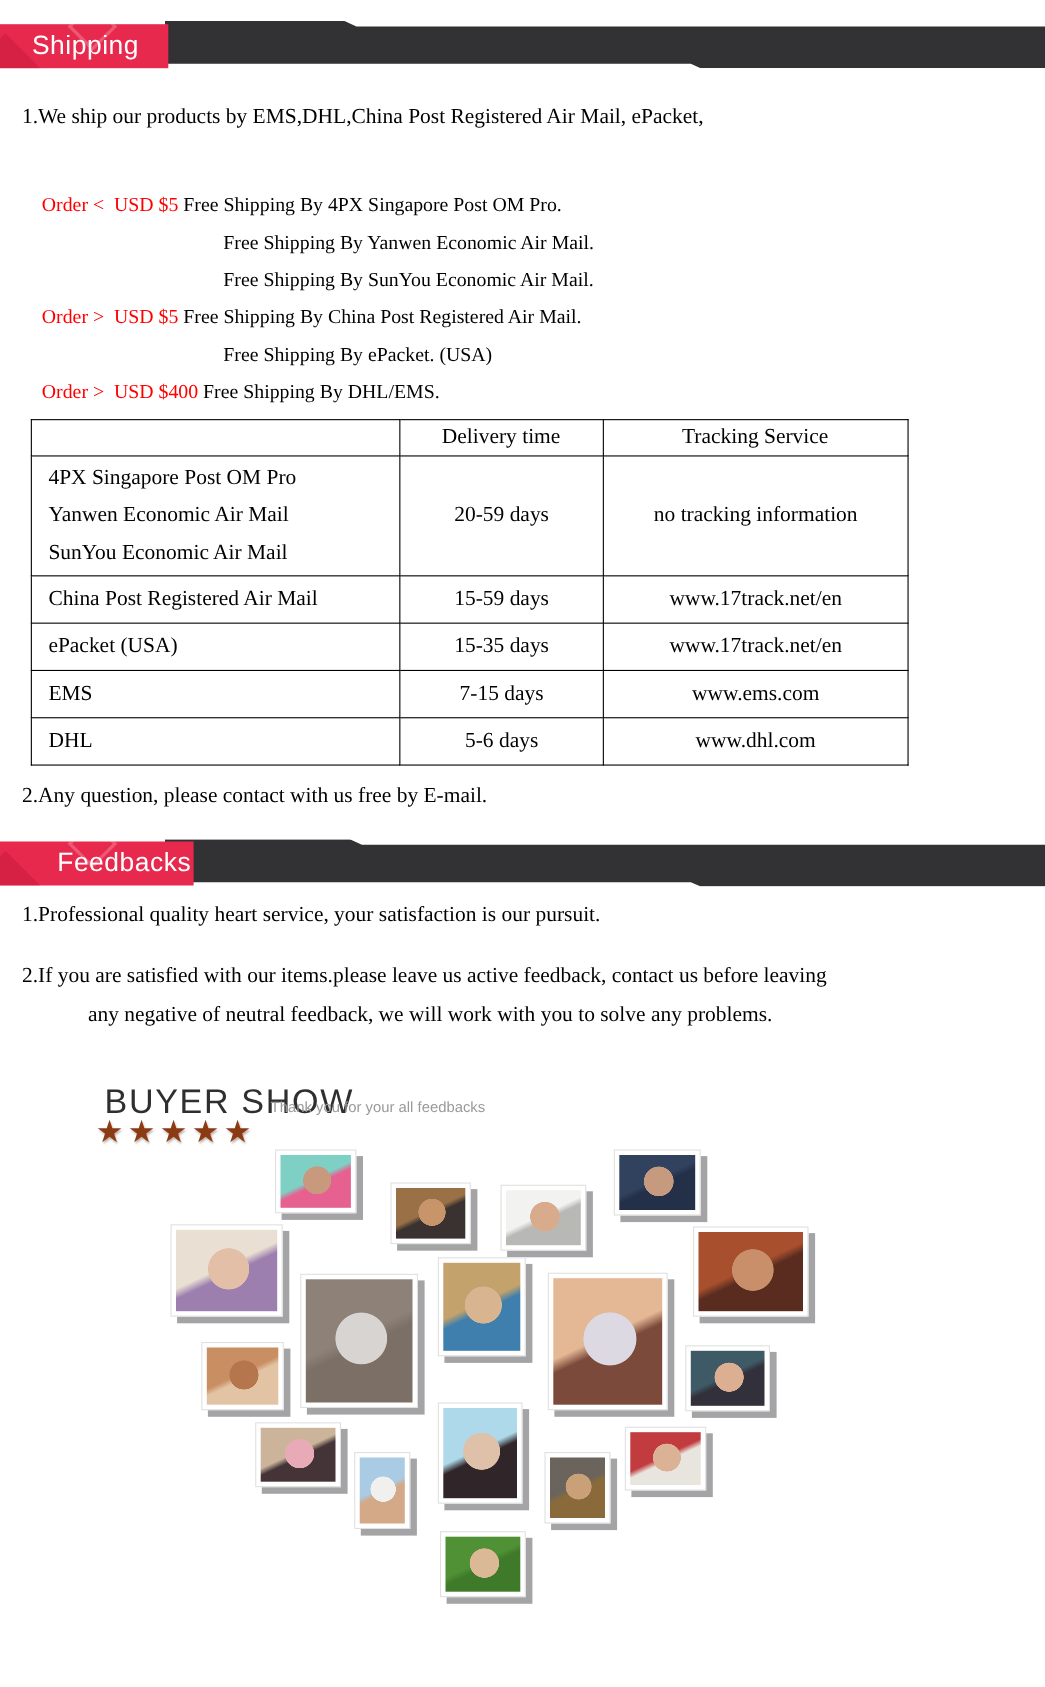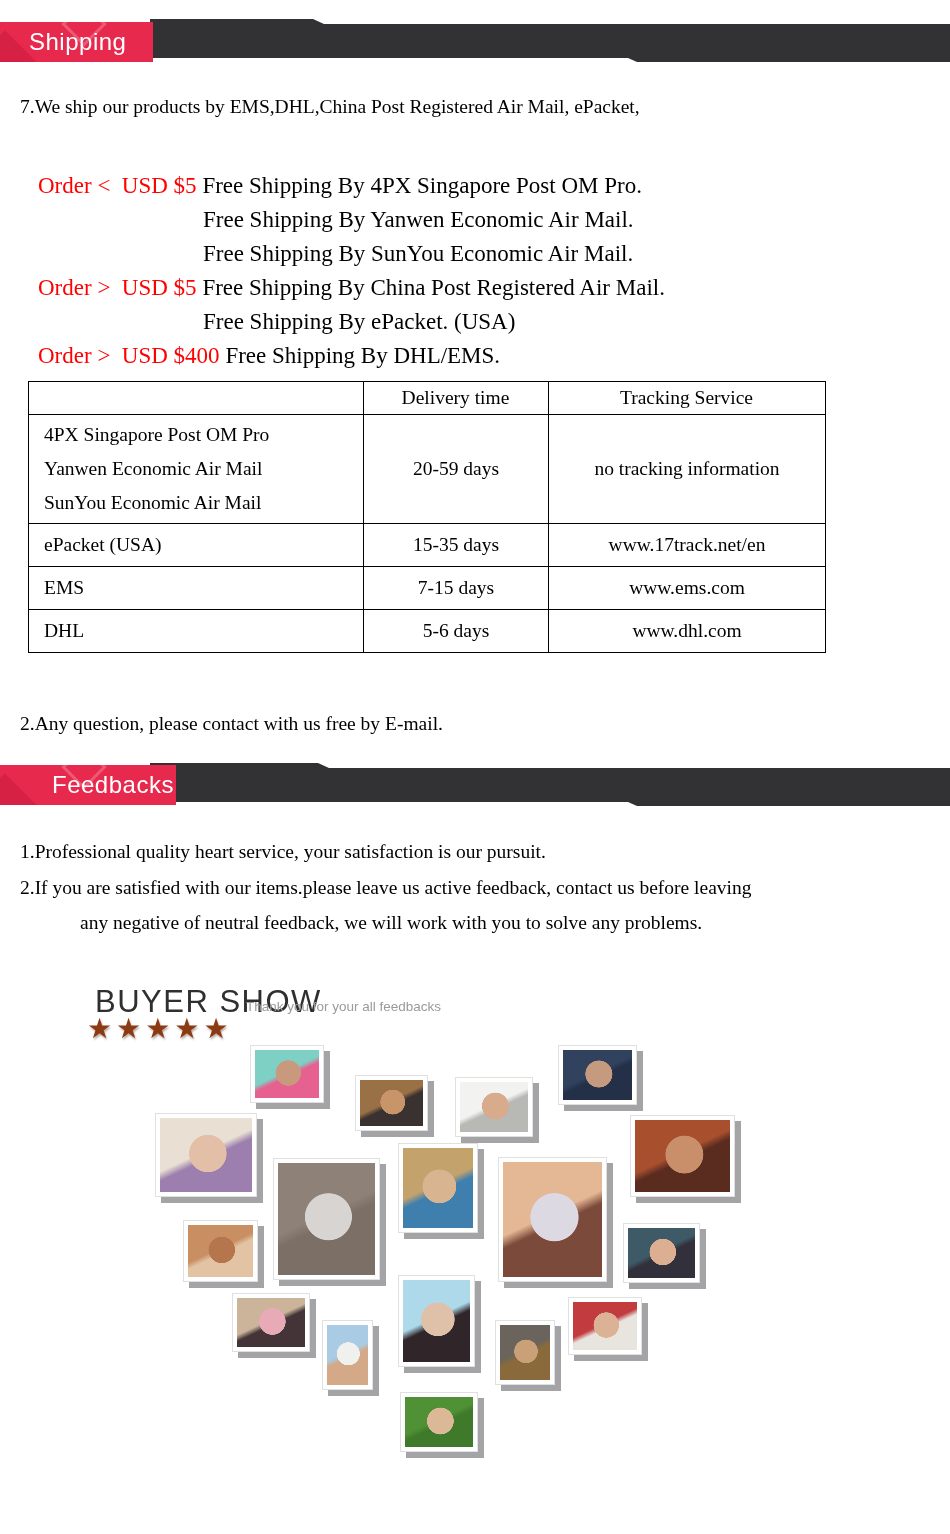--- a/index.html
+++ b/index.html
@@ -21,39 +21,39 @@
   .banner-label.ship{top:22px;}
   .banner-label.feed{top:765px;padding-left:23px;}
   .banner-text{position:relative;z-index:2;color:#fff;font-family:"Liberation Sans",sans-serif;
       font-size:24px;padding-left:29px;letter-spacing:.5px;}
 
   
   .serif-line{position:absolute;font-size:19.5px;line-height:24px;white-space:pre;}
   #intro1{left:20px;top:95px;}
   #intro2{left:38px;top:130px;}
   #order-rules{position:absolute;left:38px;top:172px;}
-  .rule-line{font-size:23px;height:34px;line-height:28px;white-space:pre;}
+  .rule-line{font-size:18px;height:34px;line-height:28px;white-space:pre;}
   .rule-cond{color:#ff0000;}
   .rule-line.cont{padding-left:165px;}
   #outro{left:20px;top:712px;}
 
   
   #ship-table{position:absolute;left:28px;top:381px;border-collapse:collapse;table-layout:fixed;}
   #ship-table td{border:1.5px solid #000;font-size:19.5px;vertical-align:middle;
       overflow:hidden;background:#fff;}
   #ship-table td.c1{width:318px;text-align:left;padding-left:15px;margin-top:32px;}
   #ship-table td.c2{width:182px;text-align:center;}
   #ship-table td.c3{width:274px;text-align:center;}
   #ship-table tr.hdr td{height:30px;text-align:center;padding-left:0;}
   #ship-table tr.big td{height:106px;}
   #ship-table tr.std td{height:40px;}
   #ship-table .svc-line{line-height:34px;}
 
   
-  #fb1{left:20px;top:840px;}
+  #fb1{left:20px;top:820px;}
   #fb2{left:20px;top:876px;}
   #fb3{left:40px;top:911px;margin-left:40px;}
 
   
   #buyer-title{position:absolute;left:95px;top:984px;font-family:"Liberation Sans",sans-serif;
       font-size:31px;color:#2f2f2f;letter-spacing:1.5px;}
   #buyer-sub{position:absolute;left:246px;top:999px;font-family:"Liberation Sans",sans-serif;
       font-size:13.5px;color:#9a9a9a;}
   #stars{position:absolute;left:87px;top:1012px;font-size:28px;color:#8c3a12;
       letter-spacing:4px;text-shadow:1px 2px 2px rgba(60,20,0,.35);}
@@ -66,21 +66,21 @@
 </head>
 <body>
 
 <div id="page">
 
   <div class="banner-bar ship"></div>
   <div class="banner-label ship">
     <span class="banner-text">Shipping</span>
   </div>
 
-  <div class="serif-line" id="intro1">7.We ship our products by EMS,DHL,China Post Registered Air Mail, ePacket,</div>
+  <div class="serif-line" id="intro1">1.We ship our products by EMS,DHL,China Post Registered Air Mail, ePacket,</div>
 
   <div id="order-rules">
       <div class="rule-line"><span class="rule-cond" style="color: rgb(255, 0, 0);">Order &lt;  USD $5 </span><span>Free Shipping By 4PX Singapore Post OM Pro.</span></div>
       <div class="rule-line cont"><span>Free Shipping By Yanwen Economic Air Mail.</span></div>
       <div class="rule-line cont"><span>Free Shipping By SunYou Economic Air Mail.</span></div>
       <div class="rule-line"><span class="rule-cond" style="color: rgb(255, 0, 0);">Order &gt;  USD $5 </span><span>Free Shipping By China Post Registered Air Mail.</span></div>
       <div class="rule-line cont"><span>Free Shipping By ePacket. (USA)</span></div>
       <div class="rule-line"><span class="rule-cond" style="color: rgb(255, 0, 0);">Order &gt;  USD $400 </span><span>Free Shipping By DHL/EMS.</span></div>
     </div>
 
@@ -95,20 +95,27 @@
           <td class="c1">
             <div class="svc-line">4PX Singapore Post OM Pro</div>
             <div class="svc-line">Yanwen Economic Air Mail</div>
             <div class="svc-line">SunYou Economic Air Mail</div>
           </td>
           <td class="c2">20-59 days</td>
           <td class="c3">no tracking information</td>
         </tr>
         <tr class="std">
           <td class="c1">
+            <div class="svc-line">China Post Registered Air Mail</div>
+          </td>
+          <td class="c2">15-59 days</td>
+          <td class="c3">www.17track.net/en</td>
+        </tr>
+        <tr class="std">
+          <td class="c1">
             <div class="svc-line">ePacket (USA)</div>
           </td>
           <td class="c2">15-35 days</td>
           <td class="c3">www.17track.net/en</td>
         </tr>
         <tr class="std">
           <td class="c1">
             <div class="svc-line">EMS</div>
           </td>
           <td class="c2">7-15 days</td>

